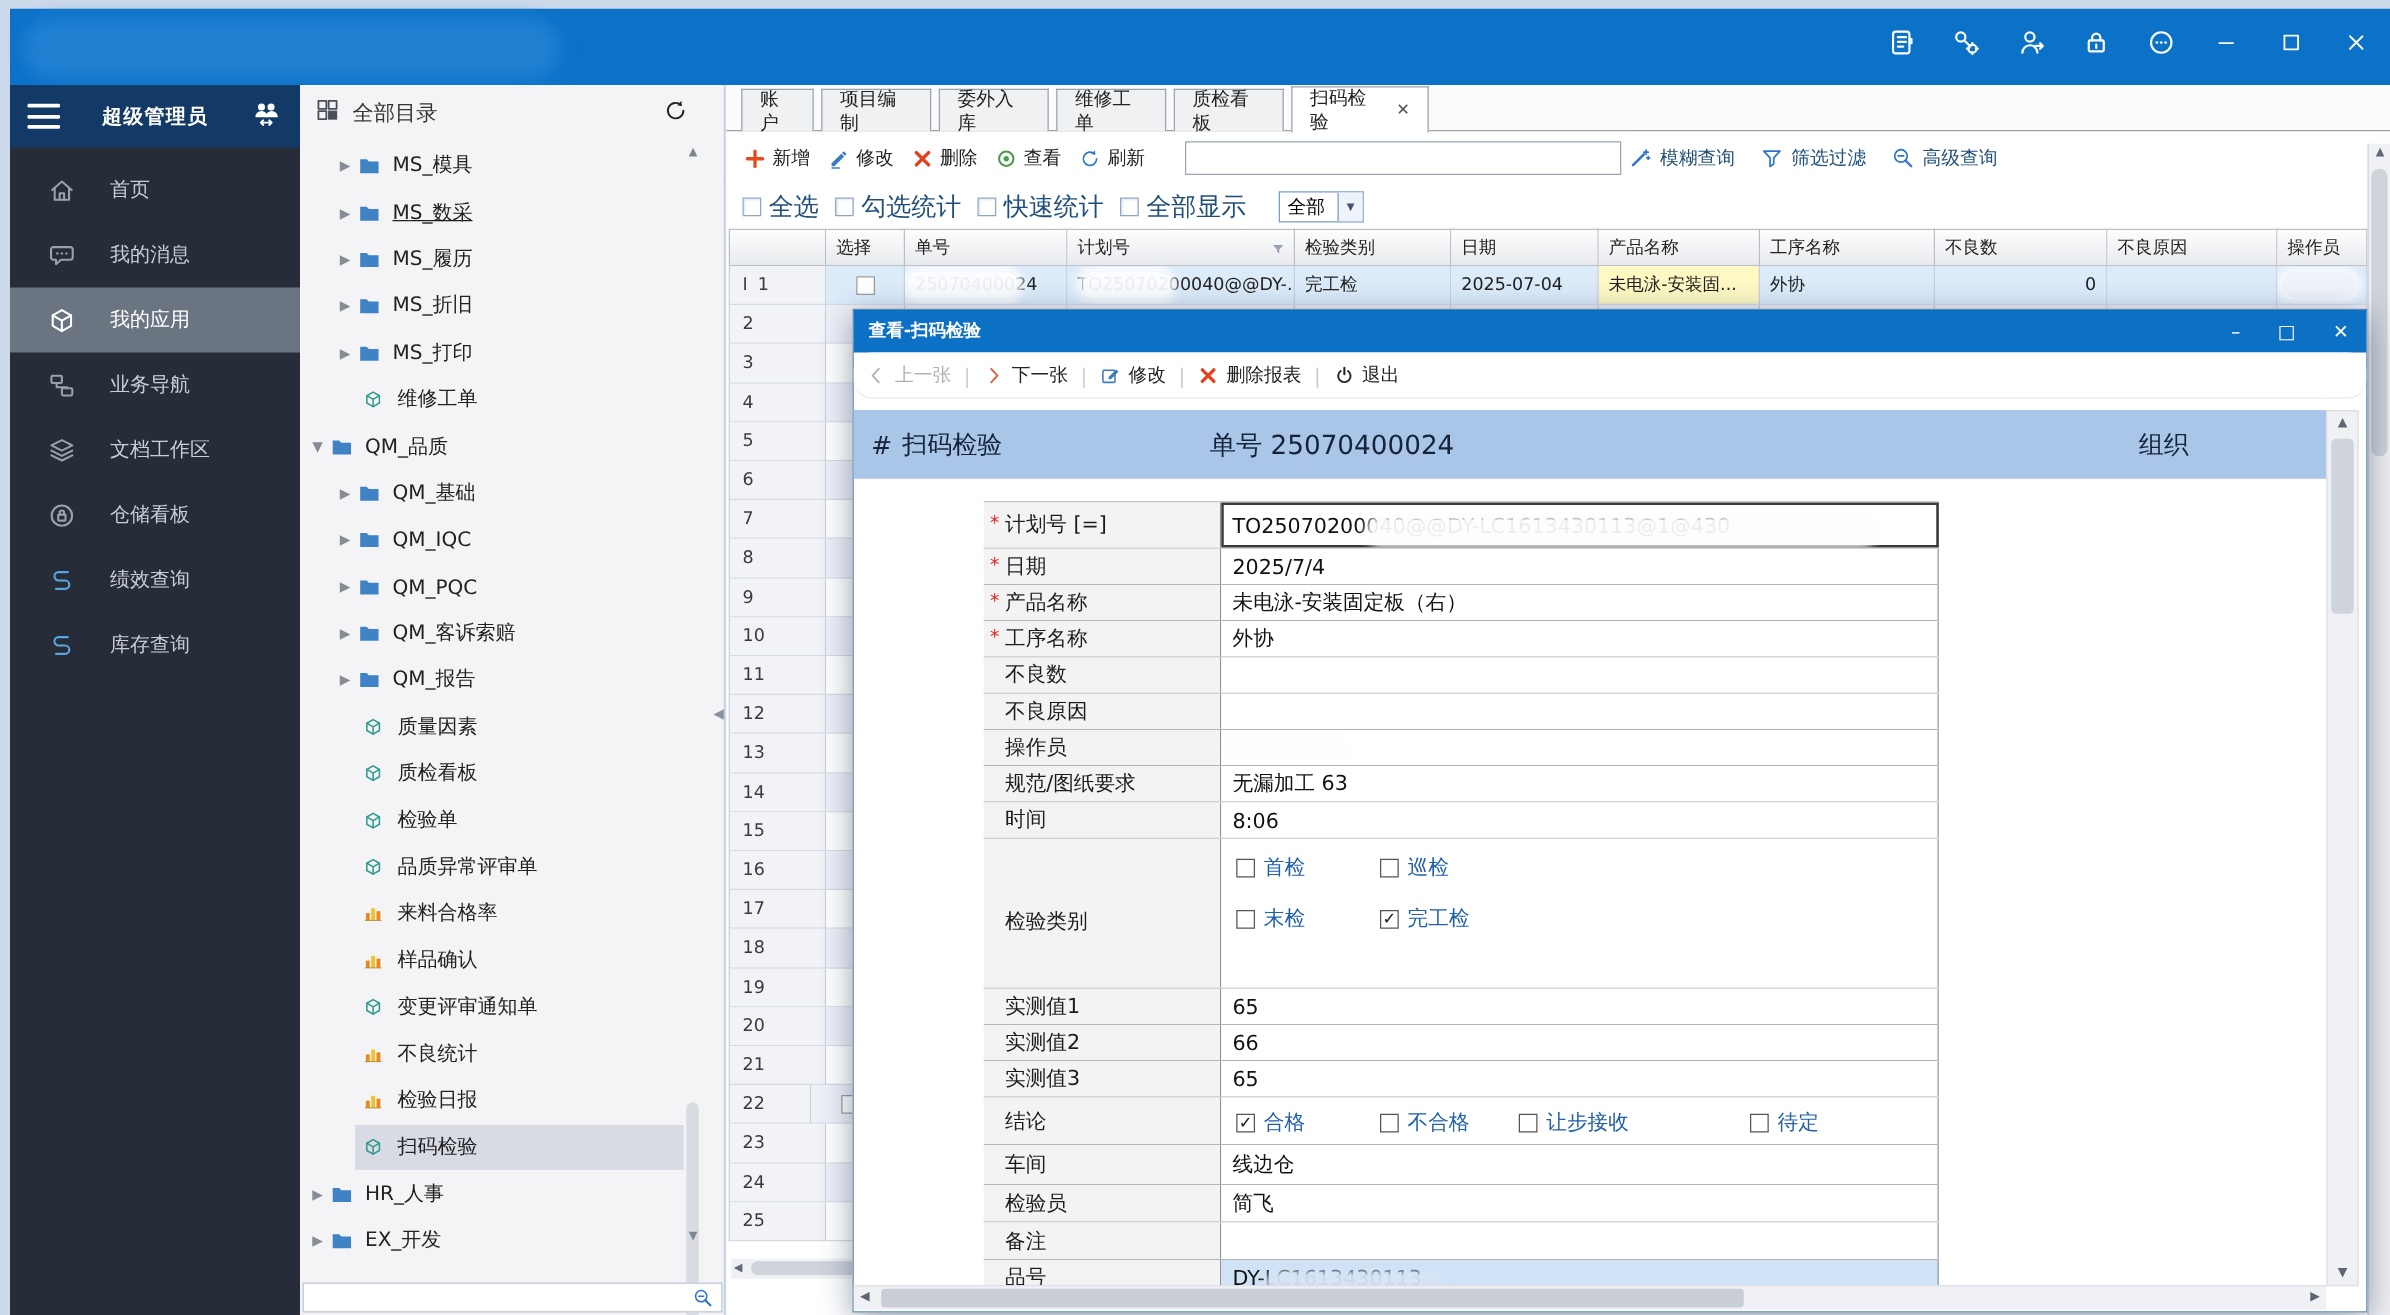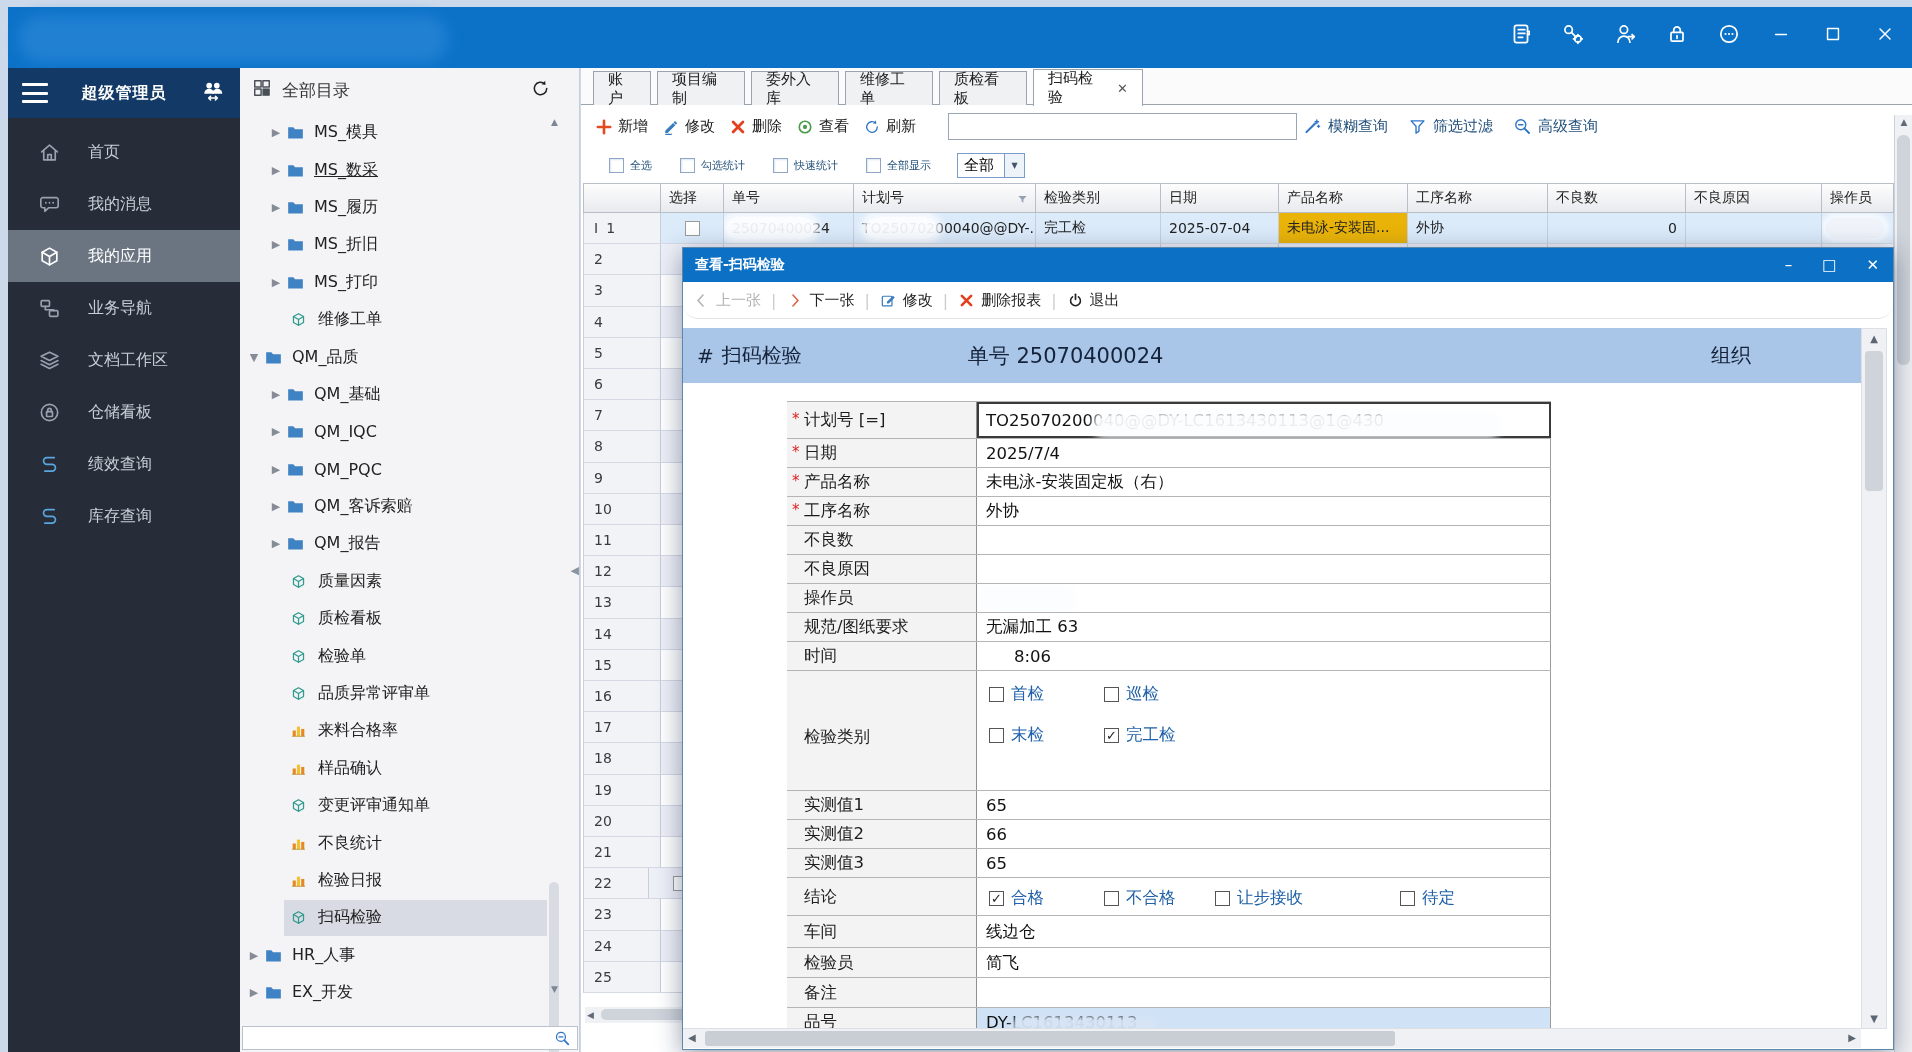--- a/index.html
+++ b/index.html
@@ -49,21 +49,21 @@
   .tab{position:absolute;top:3px;height:34px;background:#f0f1f3;border:1px solid #9aa3ae;border-bottom:none;display:flex;align-items:center;justify-content:center;font-size:15px;color:#222;padding:0 14px;cursor:pointer;}
   .tab.active{top:1px;height:37px;background:#fff;z-index:2;font-size:15px;}
   .tab .close{margin-left:10px;color:#555;font-size:13px;cursor:pointer;}
   .toolbar{position:absolute;left:0;top:38px;width:100%;height:41px;display:flex;align-items:center;background:#fff;}
   .tbtn{display:flex;align-items:center;gap:5px;font-size:15px;color:#222;margin-left:14px;cursor:pointer;white-space:nowrap;}
   .tbtn .g{width:18px;height:18px;display:flex;align-items:center;justify-content:center;font-weight:bold;}
   .tb-input{position:absolute;left:367px;top:7px;width:349px;height:27px;border:1px solid #98a6b8;background:#fff;font-size:14px;padding:0 6px;outline:none;}
   .rbtns{position:absolute;left:722px;top:0;height:41px;display:flex;align-items:center;gap:20px;}
   .rbtn{display:flex;align-items:center;gap:6px;font-size:15px;color:#1f4e79;cursor:pointer;white-space:nowrap;}
   .filterbar{position:absolute;left:0;top:79px;width:100%;height:36px;display:flex;align-items:center;background:#fff;}
-  .fcheck{display:flex;align-items:center;gap:6px;font-size:11px;color:#1f4e79;margin-left:28px;cursor:pointer;}
+  .fcheck{display:flex;align-items:center;gap:6px;font-size:20px;color:#1f4e79;margin-left:13px;cursor:pointer;}
   .cbox{width:15px;height:15px;border:1px solid #8fa6c6;background:#fff;display:inline-block;box-shadow:inset 1px 1px 2px #dde6f2;}
   .fdrop{margin-left:26px;width:68px;height:25px;border:1px solid #7a9cc8;background:#fff;display:flex;align-items:center;font-size:15px;cursor:pointer;}
   .fdrop .val{flex:1;padding-left:6px;}
   .fdrop .btn{width:20px;height:100%;border-left:1px solid #7a9cc8;background:#eef3fa;display:flex;align-items:center;justify-content:center;font-size:8px;color:#44536b;}
   
   .grid{position:absolute;left:2px;top:115px;width:1311px;}
   .ghead{position:absolute;top:0;height:30px;display:flex;}
   .gh-cell{height:30px;background:linear-gradient(#fdfdfd,#e9eaee);border-right:1px solid #b9bfc9;border-top:1px solid #b9bfc9;border-bottom:1px solid #b9bfc9;font-size:14px;color:#222;display:flex;align-items:center;padding-left:8px;position:relative;}
   .grow{position:absolute;display:flex;}
   .g-cell{border-right:1px solid #c9ced9;border-bottom:1px solid #d5dae4;font-size:14px;color:#222;display:flex;align-items:center;padding-left:8px;position:relative;overflow:hidden;white-space:nowrap;}
@@ -692,21 +692,21 @@
               <span style="margin-right: 8px;">I</span>
               <span>1</span>
             </span>
             <span class="g-cell" style="width: 63px; height: 100%; background: rgb(220, 235, 250); justify-content: center; padding-left: 0px;">
               <span style="width: 15px; height: 15px; border: 1px solid rgb(154, 154, 154); background: rgb(255, 255, 255);"></span>
             </span>
             <span class="g-cell" style="width: 130px; height: 100%; background: rgb(220, 235, 250);">25070400024<span class="smudge" style="left: 2px; top: 4px; width: 88px; height: 22px;"></span></span>
             <span class="g-cell" style="width: 182px; height: 100%; background: rgb(220, 235, 250);">TO25070200040@@DY-...<span class="smudge" style="left: 12px; top: 4px; width: 70px; height: 22px;"></span></span>
             <span class="g-cell" style="width: 125px; height: 100%; background: rgb(220, 235, 250);">完工检</span>
             <span class="g-cell" style="width: 118px; height: 100%; background: rgb(220, 235, 250);">2025-07-04</span>
-            <span class="g-cell" style="width: 129px; height: 100%; background: #eab308;">未电泳-安装固...</span>
+            <span class="g-cell" style="width: 129px; height: 100%; background: #fef9c3;">未电泳-安装固...</span>
             <span class="g-cell" style="width: 140px; height: 100%; background: rgb(220, 235, 250);">外协</span>
             <span class="g-cell" style="width: 138px; height: 100%; background: rgb(220, 235, 250); justify-content: flex-end; padding-right: 8px;">0</span>
             <span class="g-cell" style="width: 136px; height: 100%; background: rgb(220, 235, 250);"></span>
             <span class="g-cell" style="width: 72px; height: 100%; background: rgb(220, 235, 250);">
               <span class="smudge" style="left: 4px; top: 5px; width: 58px; height: 20px; background: rgba(240, 244, 250, 0.95);"></span>
             </span>
           </div>
           <div class="grow" style="top: 61.2px; height: 31.2px; left: 0px;">
             <span class="g-cell rownum" style="width: 78px; height: 100%; border-left: 1px solid rgb(201, 206, 217);">
               <span>2</span>
@@ -1256,21 +1256,21 @@
           </div>
         </div>
         <div class="frow" style="top: 212px; height: 29px;">
           <div class="lab">
             <span>规范/图纸要求</span>
           </div>
           <div class="val">
             <span>无漏加工  63</span>
           </div>
         </div>
-        <div class="frow" style="top: 241px; height: 29px; gap: 28px;">
+        <div class="frow" style="top: 241px; height: 29px;">
           <div class="lab">
             <span>时间</span>
           </div>
           <div class="val">
             <span>8:06</span>
           </div>
         </div>
         <div class="frow" style="top: 270px; height: 120px;">
           <div class="lab" style="align-items: flex-end; padding-bottom: 42px;">
             <span>检验类别</span>

